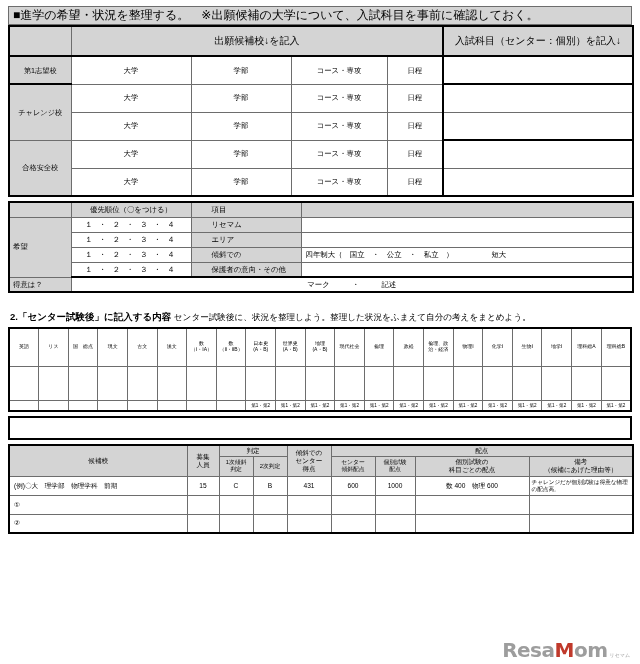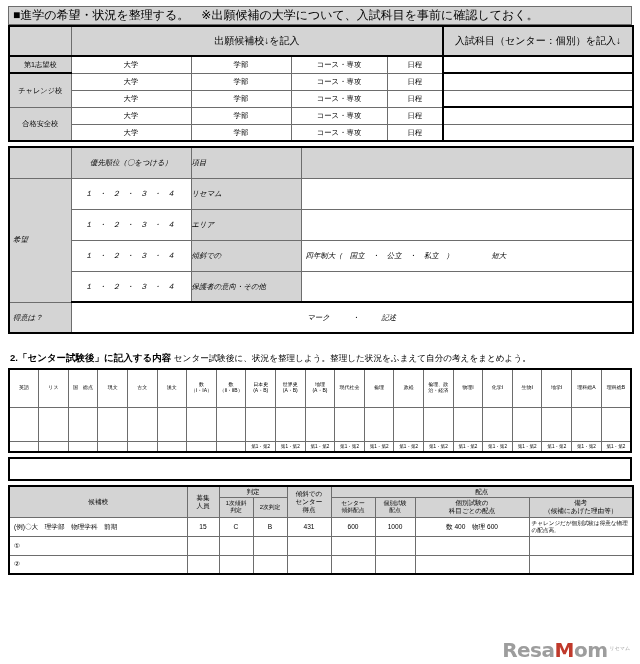--- a/index.html
+++ b/index.html
@@ -37,51 +37,51 @@
   }
   .shade { background: #d4d4d4; }
   .outer { border: 2px solid #000; }
 
   .bar {
     border: 1px solid #6d6d6d; background: #d4d4d4;
     font-size: 12px; padding: 0 4px; text-align: left; white-space: nowrap;
   }
 
   
-  .t1 td { height: 17px; }
+  .t1 td { height: 28px; }
   .t1 .rowlab { background:#d4d4d4; font-size:7.2px; }
   .t1 .hdr { background:#d4d4d4; height: 30px; font-size: 10px; font-family: Liberation Serif, serif; }
   .thickb { border-bottom: 2px solid #000 !important; }
   .thickr { border-right: 2px solid #000 !important; }
 
   
-  .t2 td { height: 31px; font-style: italic; }
+  .t2 td { height: 15px; }
   .t2 .pri { letter-spacing: 2px; font-size: 7.6px; }
-  .t2 .itm { text-align: left; padding-left: 0; background:#d4d4d4;margin-left:28px; }
+  .t2 .itm { text-align: left; padding-left: 20px; background:#d4d4d4;margin-left:28px; }
   .t2 .lab { background:#d4d4d4; text-align:left; padding-left:3px; }
 
   
   .t3 td { font-size: 5.0px; line-height: 1.18; padding: 1px 0; }
   .t3 .sh { background:#ffffff; height: 38px; vertical-align: middle; }
   .t3 .blank { height: 34px; }
   .t3 .dn { height: 11px; font-size: 4.6px; }
 
   
   .t4 td { font-size: 6.6px; }
   .t4 .hd { background:#d4d4d4; }
   .t4 .row td { height: 19px; }
   .t4 .note { text-align: left; font-size: 5.6px; padding: 1px 2px; line-height:1.2; }
   .t4 .idx { text-align: left; padding-left: 4px; }
 
   .spacer { height: 4px; }
 
   
   .logo {
     position: absolute; right: 10px; bottom: 4px;
-    display: flex; align-items: center; gap: 2px;
+    display: flex; align-items: flex-end; gap: 2px;
   }
   .logo .word {
     font-size: 20px; font-weight: bold; color: #9d9d9d;
     font-family: "DejaVu Sans", sans-serif; letter-spacing: -.5px; line-height: 1;
   }
   .logo .word .accent { color: #c0392b; }
   .logo .tag { font-size: 5px; color: #9d9d9d; line-height: 1.1; padding-bottom: 2px; }
 </style>
 </head>
 <body>

